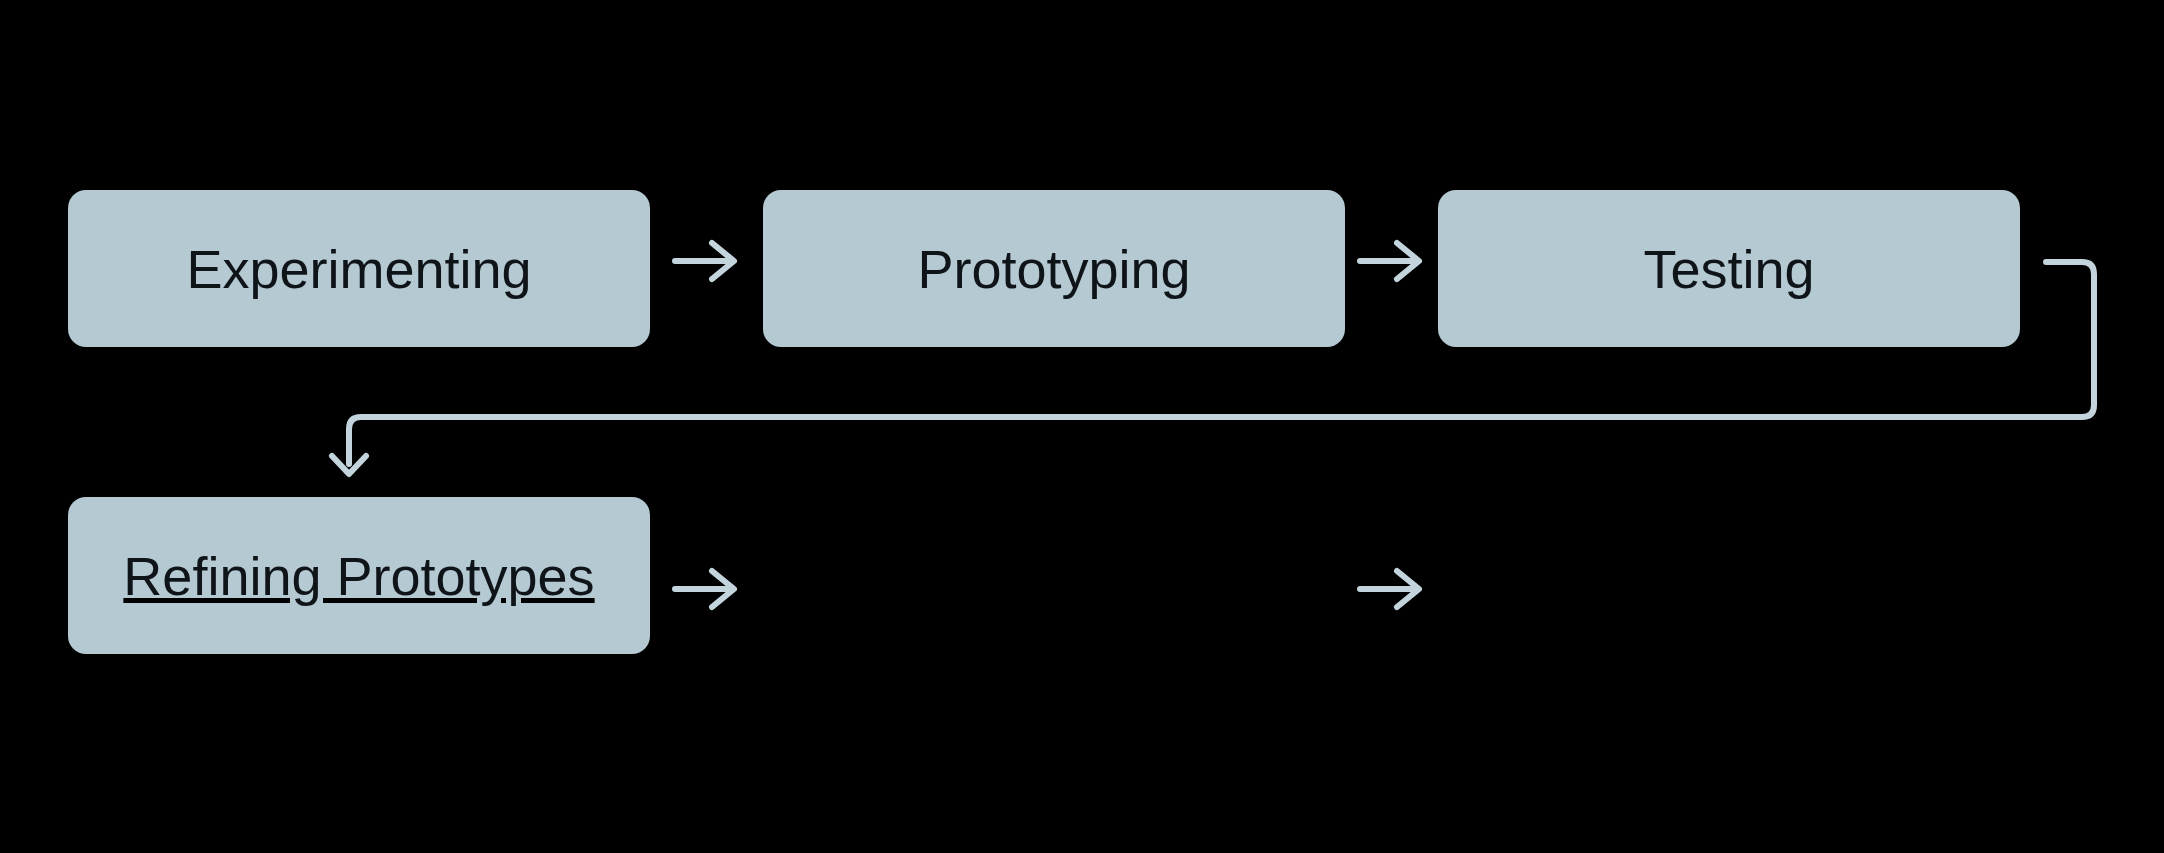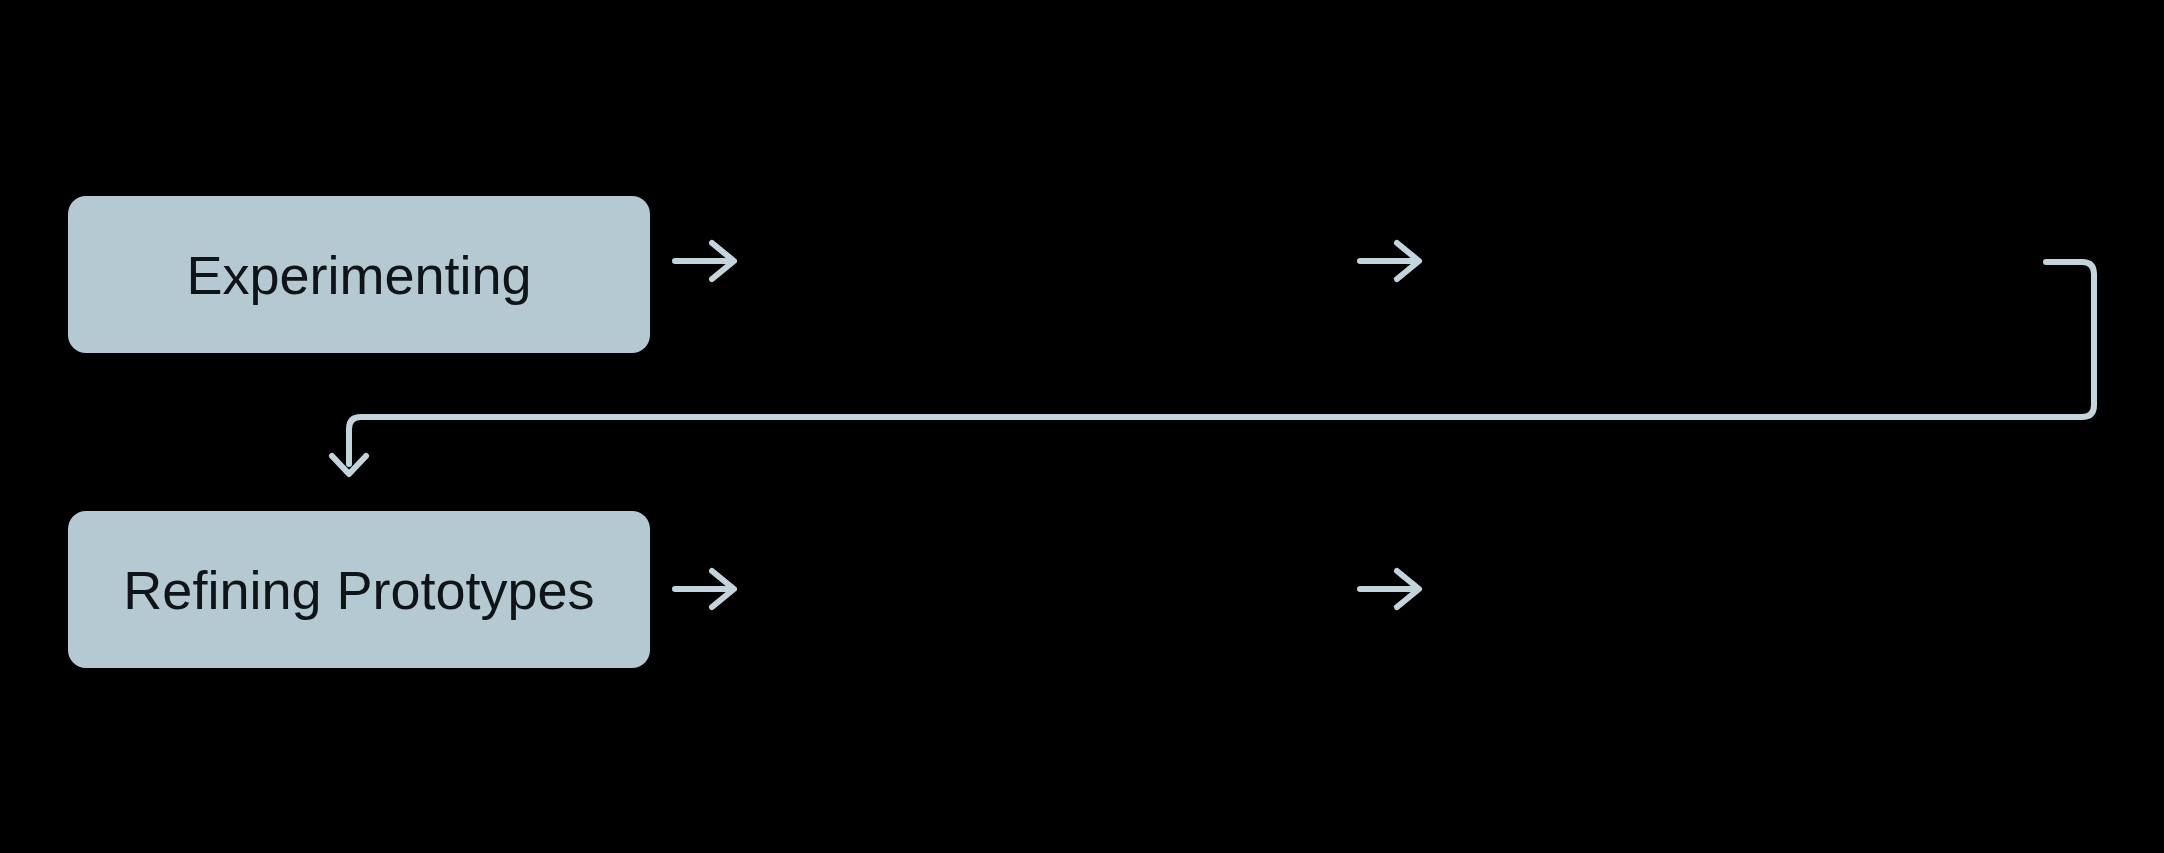--- a/index.html
+++ b/index.html
@@ -29,22 +29,22 @@
   .node .label {
     font-size: 54px;
     font-weight: 500;
     color: var(--node-text, #0f1418);
     letter-spacing: 0;
     white-space: nowrap;
   }
   .c1 { left: 68px; }
   .c2 { left: 763px; }
   .c3 { left: 1438px; }
-  .r1 { top: 196px; }
-  .r2 { top: 511px; }
+  .r1 { top: 190px; }
+  .r2 { top: 497px; text-decoration: underline; }
 
   
   .arrow {
     position: absolute;
     width: 70px;
     height: 48px;
   }
   .g1 { left: 671px; }
   .g2 { left: 1356px; }
   .ar1 { top: 237px; }
@@ -73,20 +73,26 @@
 <div class="canvas">
 
   <svg class="loop-layer" viewBox="0 0 2164 853" aria-hidden="true">
     <path class="stroke" d="M 2046 262 L 2082 262 Q 2094 262 2094 274 L 2094 405 Q 2094 417 2082 417 L 361 417 Q 349 417 349 429 L 349 464"></path>
     <path class="stroke" d="M 332 456 L 349 474 L 366 456"></path>
   </svg>
 
   <div class="node r1 c1">
     <span class="label">Experimenting</span>
   </div>
+  <div class="node r1 c2">
+    <span class="label">Prototyping</span>
+  </div>
+  <div class="node r1 c3">
+    <span class="label">Testing</span>
+  </div>
 
   <div class="node r2 c1">
     <span class="label">Refining Prototypes</span>
   </div>
 
   <svg class="arrow g1 ar1" viewBox="0 0 70 48" aria-hidden="true">
     <path class="stroke" d="M 4 24 L 57 24"></path>
     <path class="stroke" d="M 41 6 L 63 24 L 41 42"></path>
   </svg>
   <svg class="arrow g2 ar1" viewBox="0 0 70 48" aria-hidden="true">

